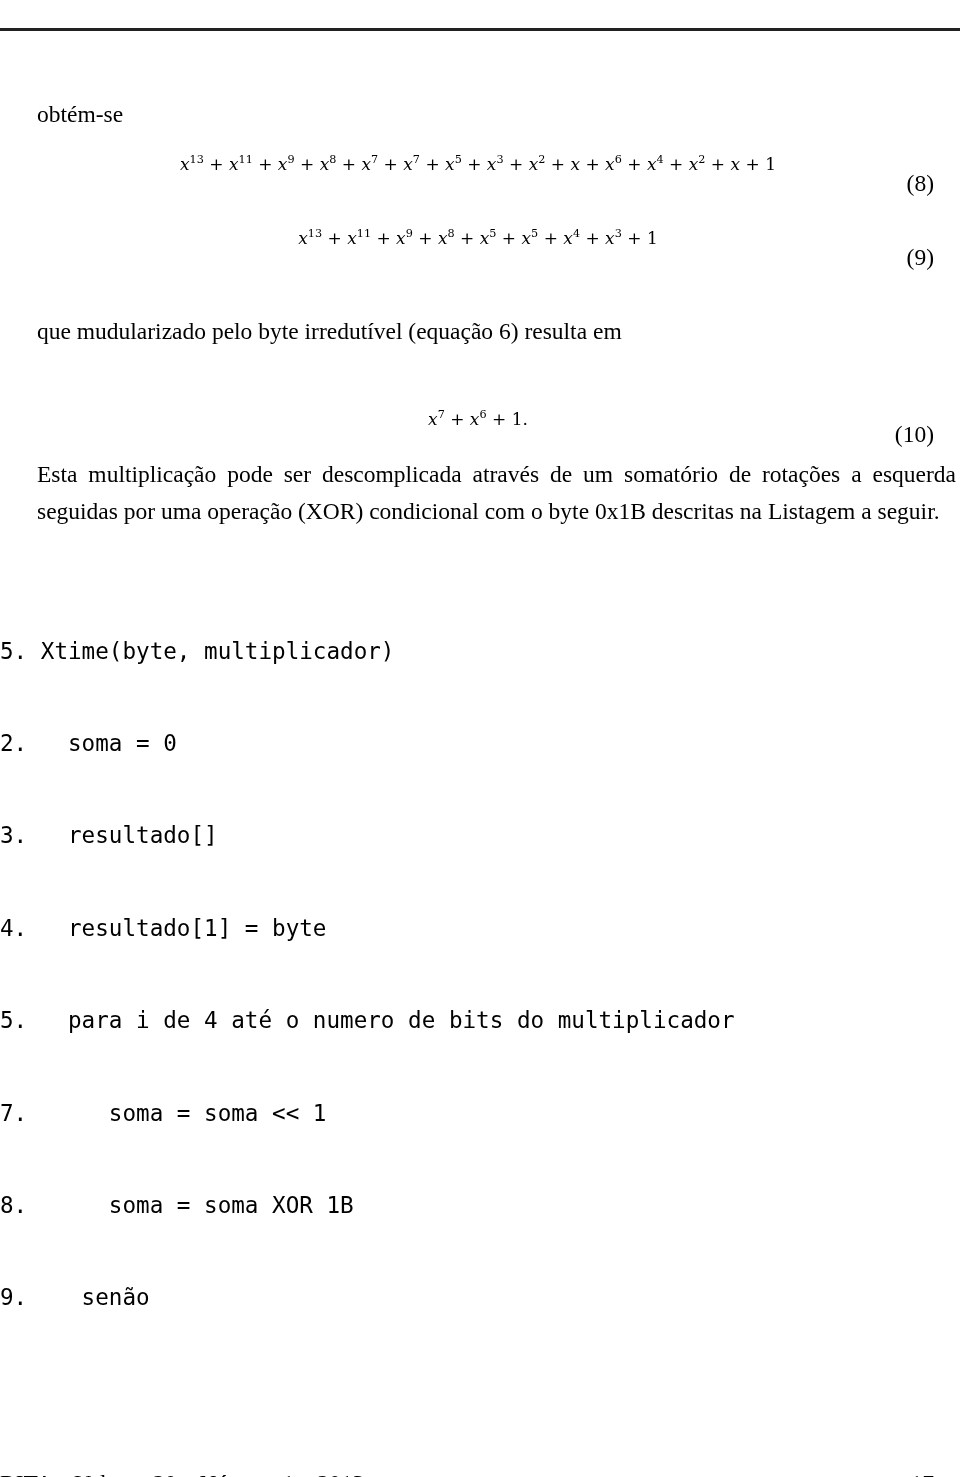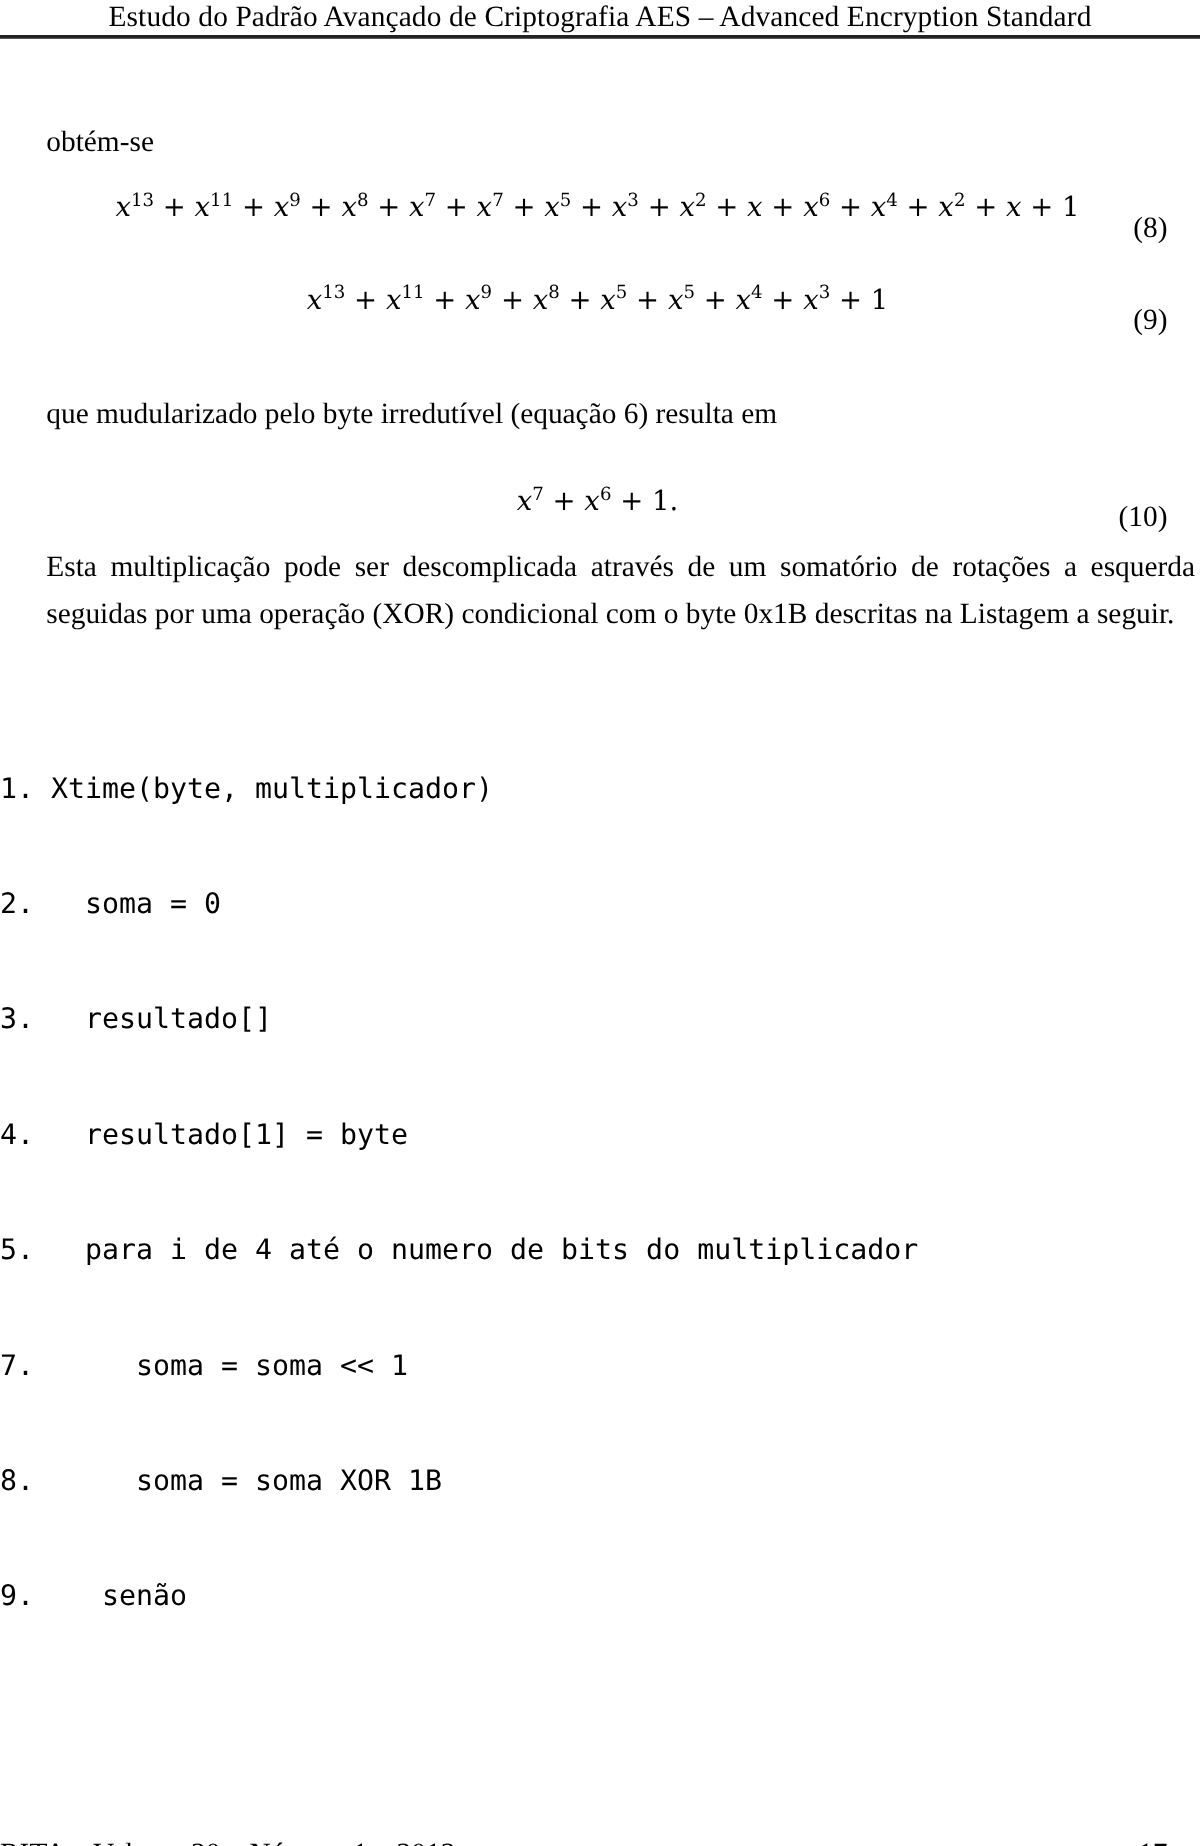--- a/index.html
+++ b/index.html
@@ -65,21 +65,21 @@
   
   .eqrow {
     position: relative;
     width: 956px;
     display: block;
     text-align: center;
   }
   .eq {
     display: inline-block;
     font-family: "DejaVu Serif", "Liberation Serif", serif;
-    font-size: 22px;
+    font-size: 17px;
     line-height: 1.1;
     font-style: italic;
     white-space: nowrap;
   }
   .eq .op, .eq .num {
     font-style: normal;
   }
   .eq sup {
     font-size: 0.66em;
     font-style: normal;
@@ -127,23 +127,20 @@
     right: 22px;
     top: 0px;
   }
   .bullet { font-size: 0.8em; vertical-align: 0.12em; }
 </style>
 </head>
 <body>
 
 <div class="page">
 
-  <div class="header">
-    <div class="header-title">Estudo do Padrão Avançado de Criptografia AES – Advanced Encryption Standard</div>
-  </div>
   <div class="header-rule"></div>
 
   <div class="content">
 
     <p class="body">obtém-se</p>
 
     <div class="eqrow" style="margin-top:22px;height:56px;">
       <span class="eq">
         x<sup>13</sup> <span class="op">+</span> x<sup>11</sup> <span class="op">+</span> x<sup>9</sup> <span class="op">+</span> x<sup>8</sup> <span class="op">+</span> x<sup>7</sup> <span class="op">+</span> x<sup>7</sup> <span class="op">+</span> x<sup>5</sup> <span class="op">+</span> x<sup>3</sup> <span class="op">+</span> x<sup>2</sup> <span class="op">+</span> x <span class="op">+</span> x<sup>6</sup> <span class="op">+</span> x<sup>4</sup> <span class="op">+</span> x<sup>2</sup> <span class="op">+</span> x <span class="op">+</span> <span class="num">1</span>
       </span>
@@ -153,31 +150,31 @@
 
     <div class="eqrow" style="margin-top:18px;height:56px;">
       <span class="eq">
         x<sup>13</sup> <span class="op">+</span> x<sup>11</sup> <span class="op">+</span> x<sup>9</sup> <span class="op">+</span> x<sup>8</sup> <span class="op">+</span> x<sup>5</sup> <span class="op">+</span> x<sup>5</sup> <span class="op">+</span> x<sup>4</sup> <span class="op">+</span> x<sup>3</sup> <span class="op">+</span> <span class="num">1</span>
       </span>
       <span class="eqno">(9)</span>
     </div>
 
     <p class="body" style="margin-top:28px;">que mudularizado pelo byte irredutível (equação  6) resulta em</p>
 
-    <div class="eqrow" style="margin-top:40px;height:48px;">
+    <div class="eqrow" style="margin-top:60px;height:48px;">
       <span class="eq">
         x<sup>7</sup> <span class="op">+</span> x<sup>6</sup> <span class="op">+</span> <span class="num">1.</span>
       </span>
       <span class="eqno">(10)</span>
     </div>
 
     <p class="body" style="margin-top:-2px;">Esta multiplicação pode ser descomplicada através de um somatório de rotações a esquerda seguidas por uma operação (XOR) condicional com o byte 0x1B descritas na Listagem a seguir.</p>
 
     <div class="listing" style="margin-top:44px;">
-      <span class="codeline">1. Xtime(byte, multiplicador)</span>
+      <span class="codeline">5. Xtime(byte, multiplicador)</span>
       <span class="codeline">2.   soma = 0</span>
       <span class="codeline">3.   resultado[]</span>
       <span class="codeline">4.   resultado[1] = byte</span>
       <span class="codeline">5.   para i de 4 até o numero de bits do multiplicador</span>
       <span class="codeline">7.      soma = soma &lt;&lt; 1</span>
       <span class="codeline">8.      soma = soma XOR 1B</span>
       <span class="codeline">9.    senão</span>
       
       
       

